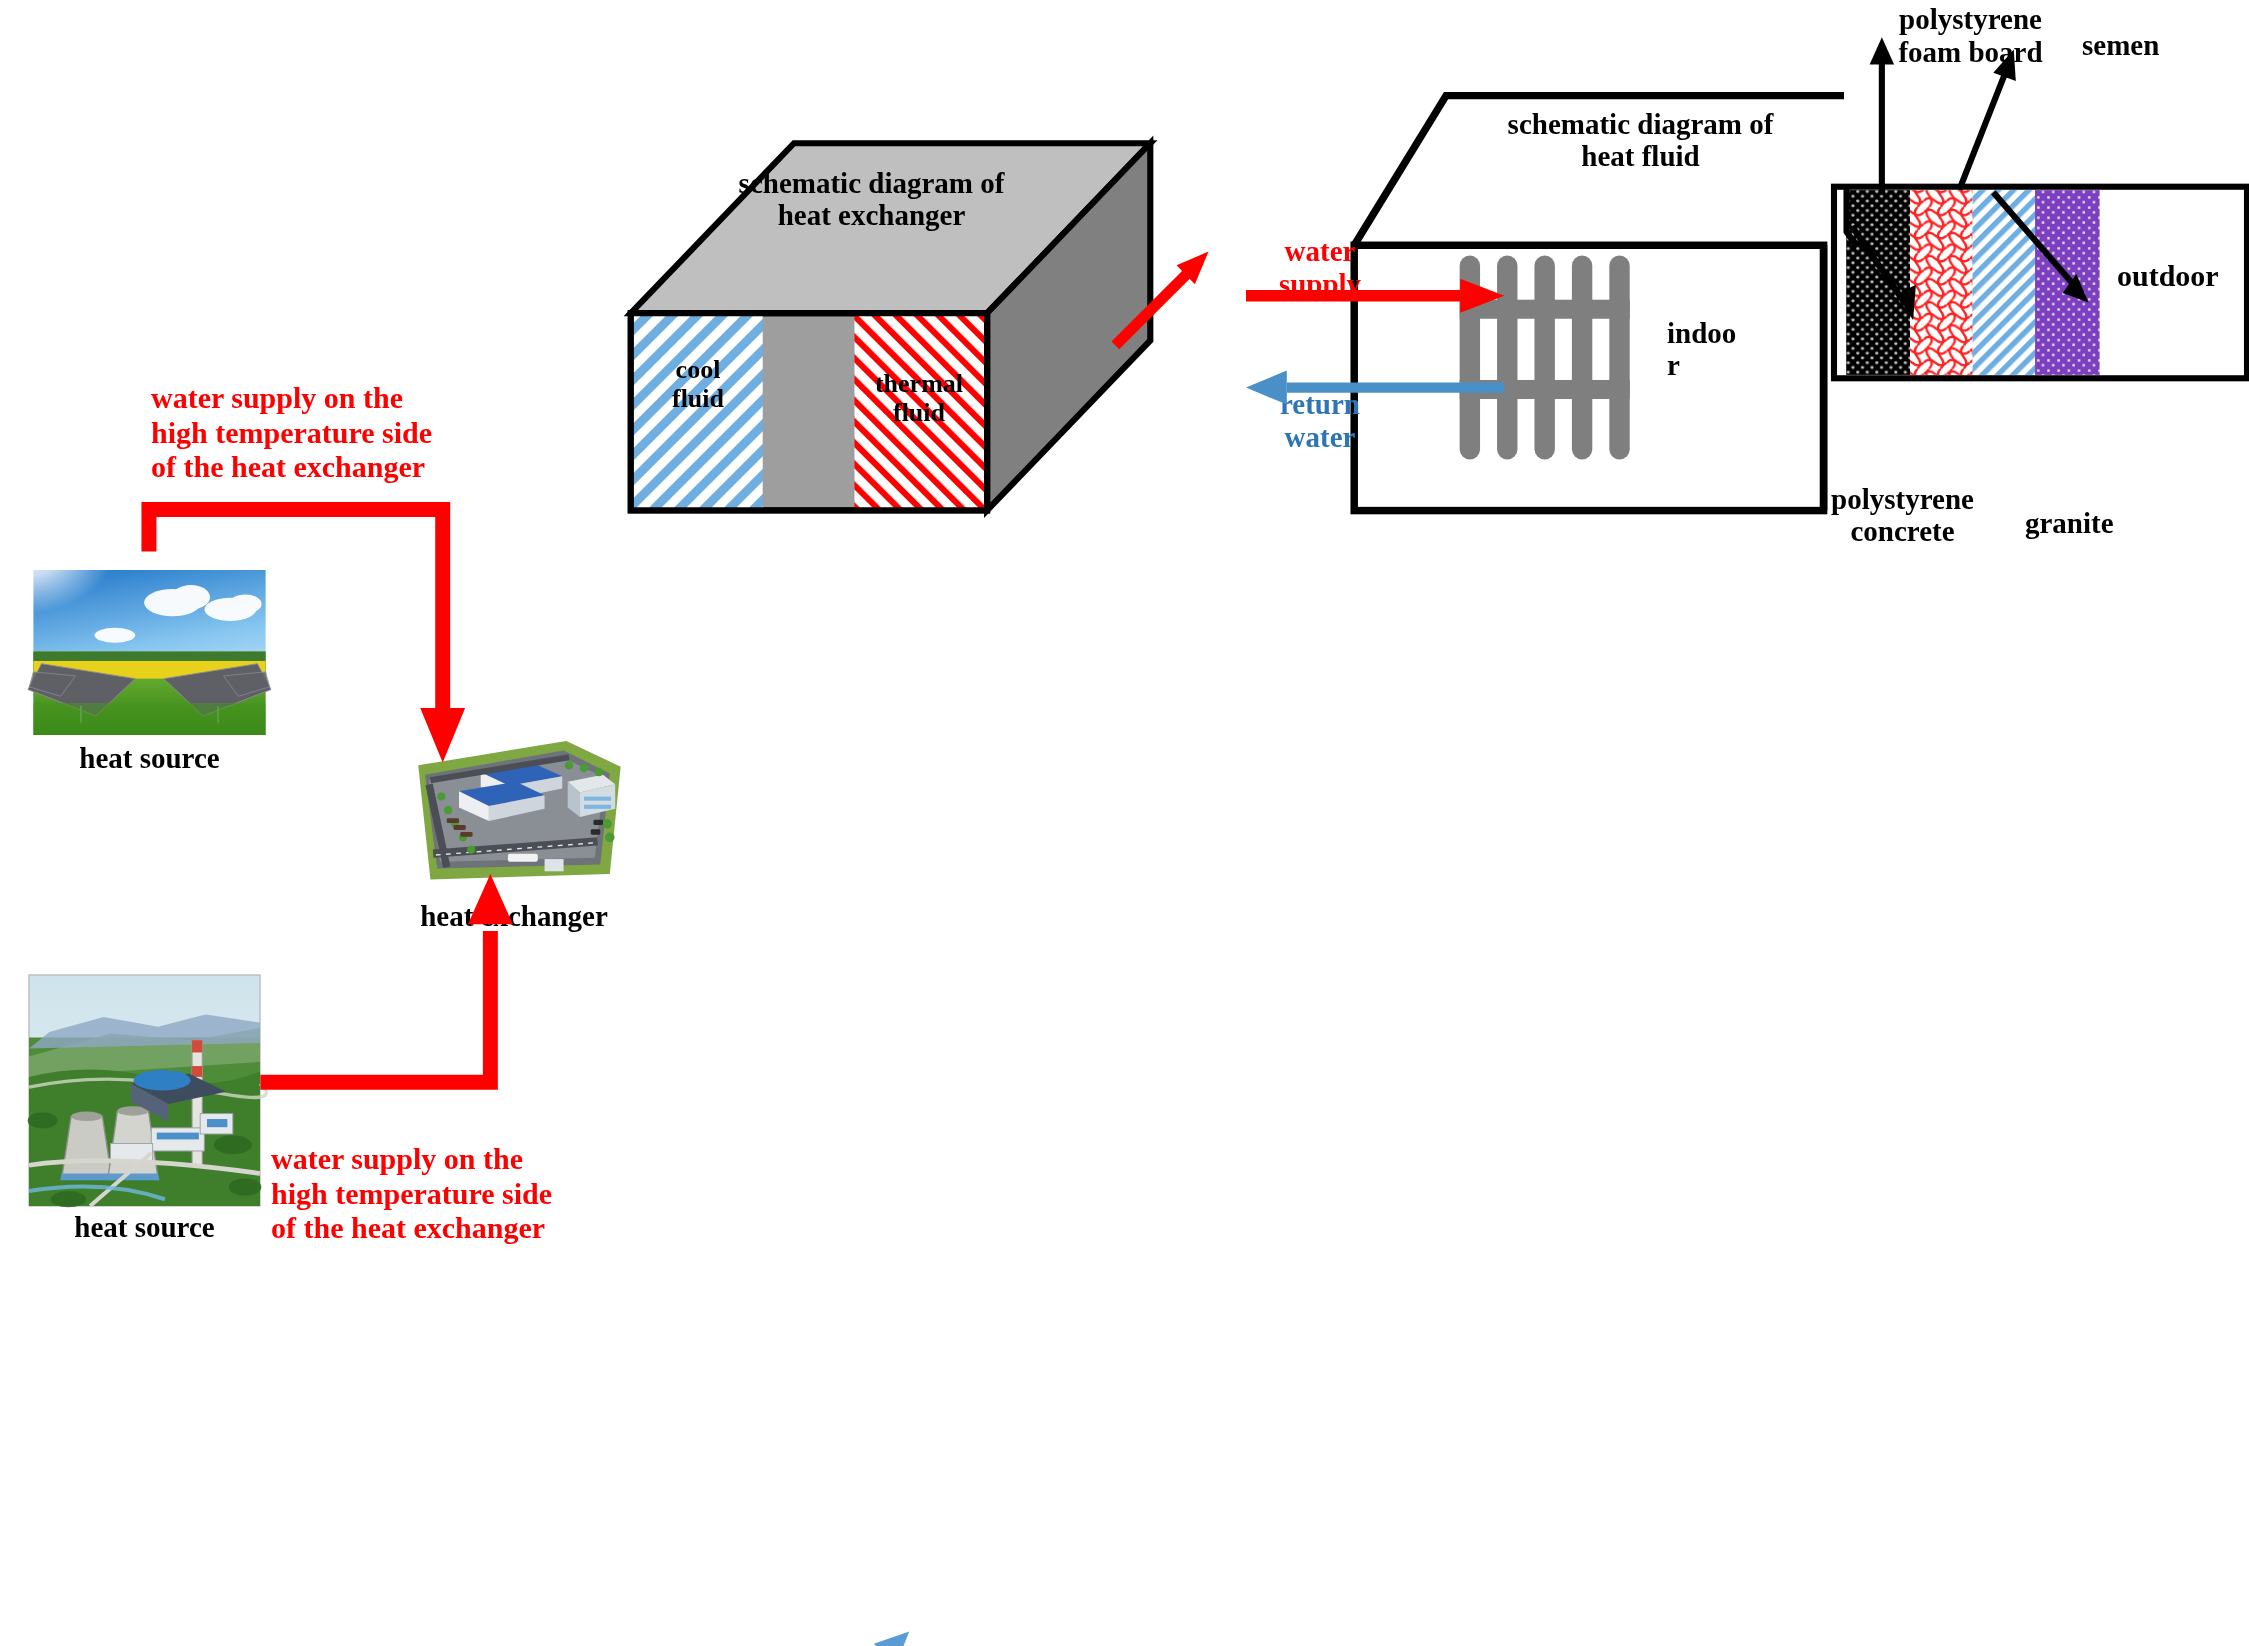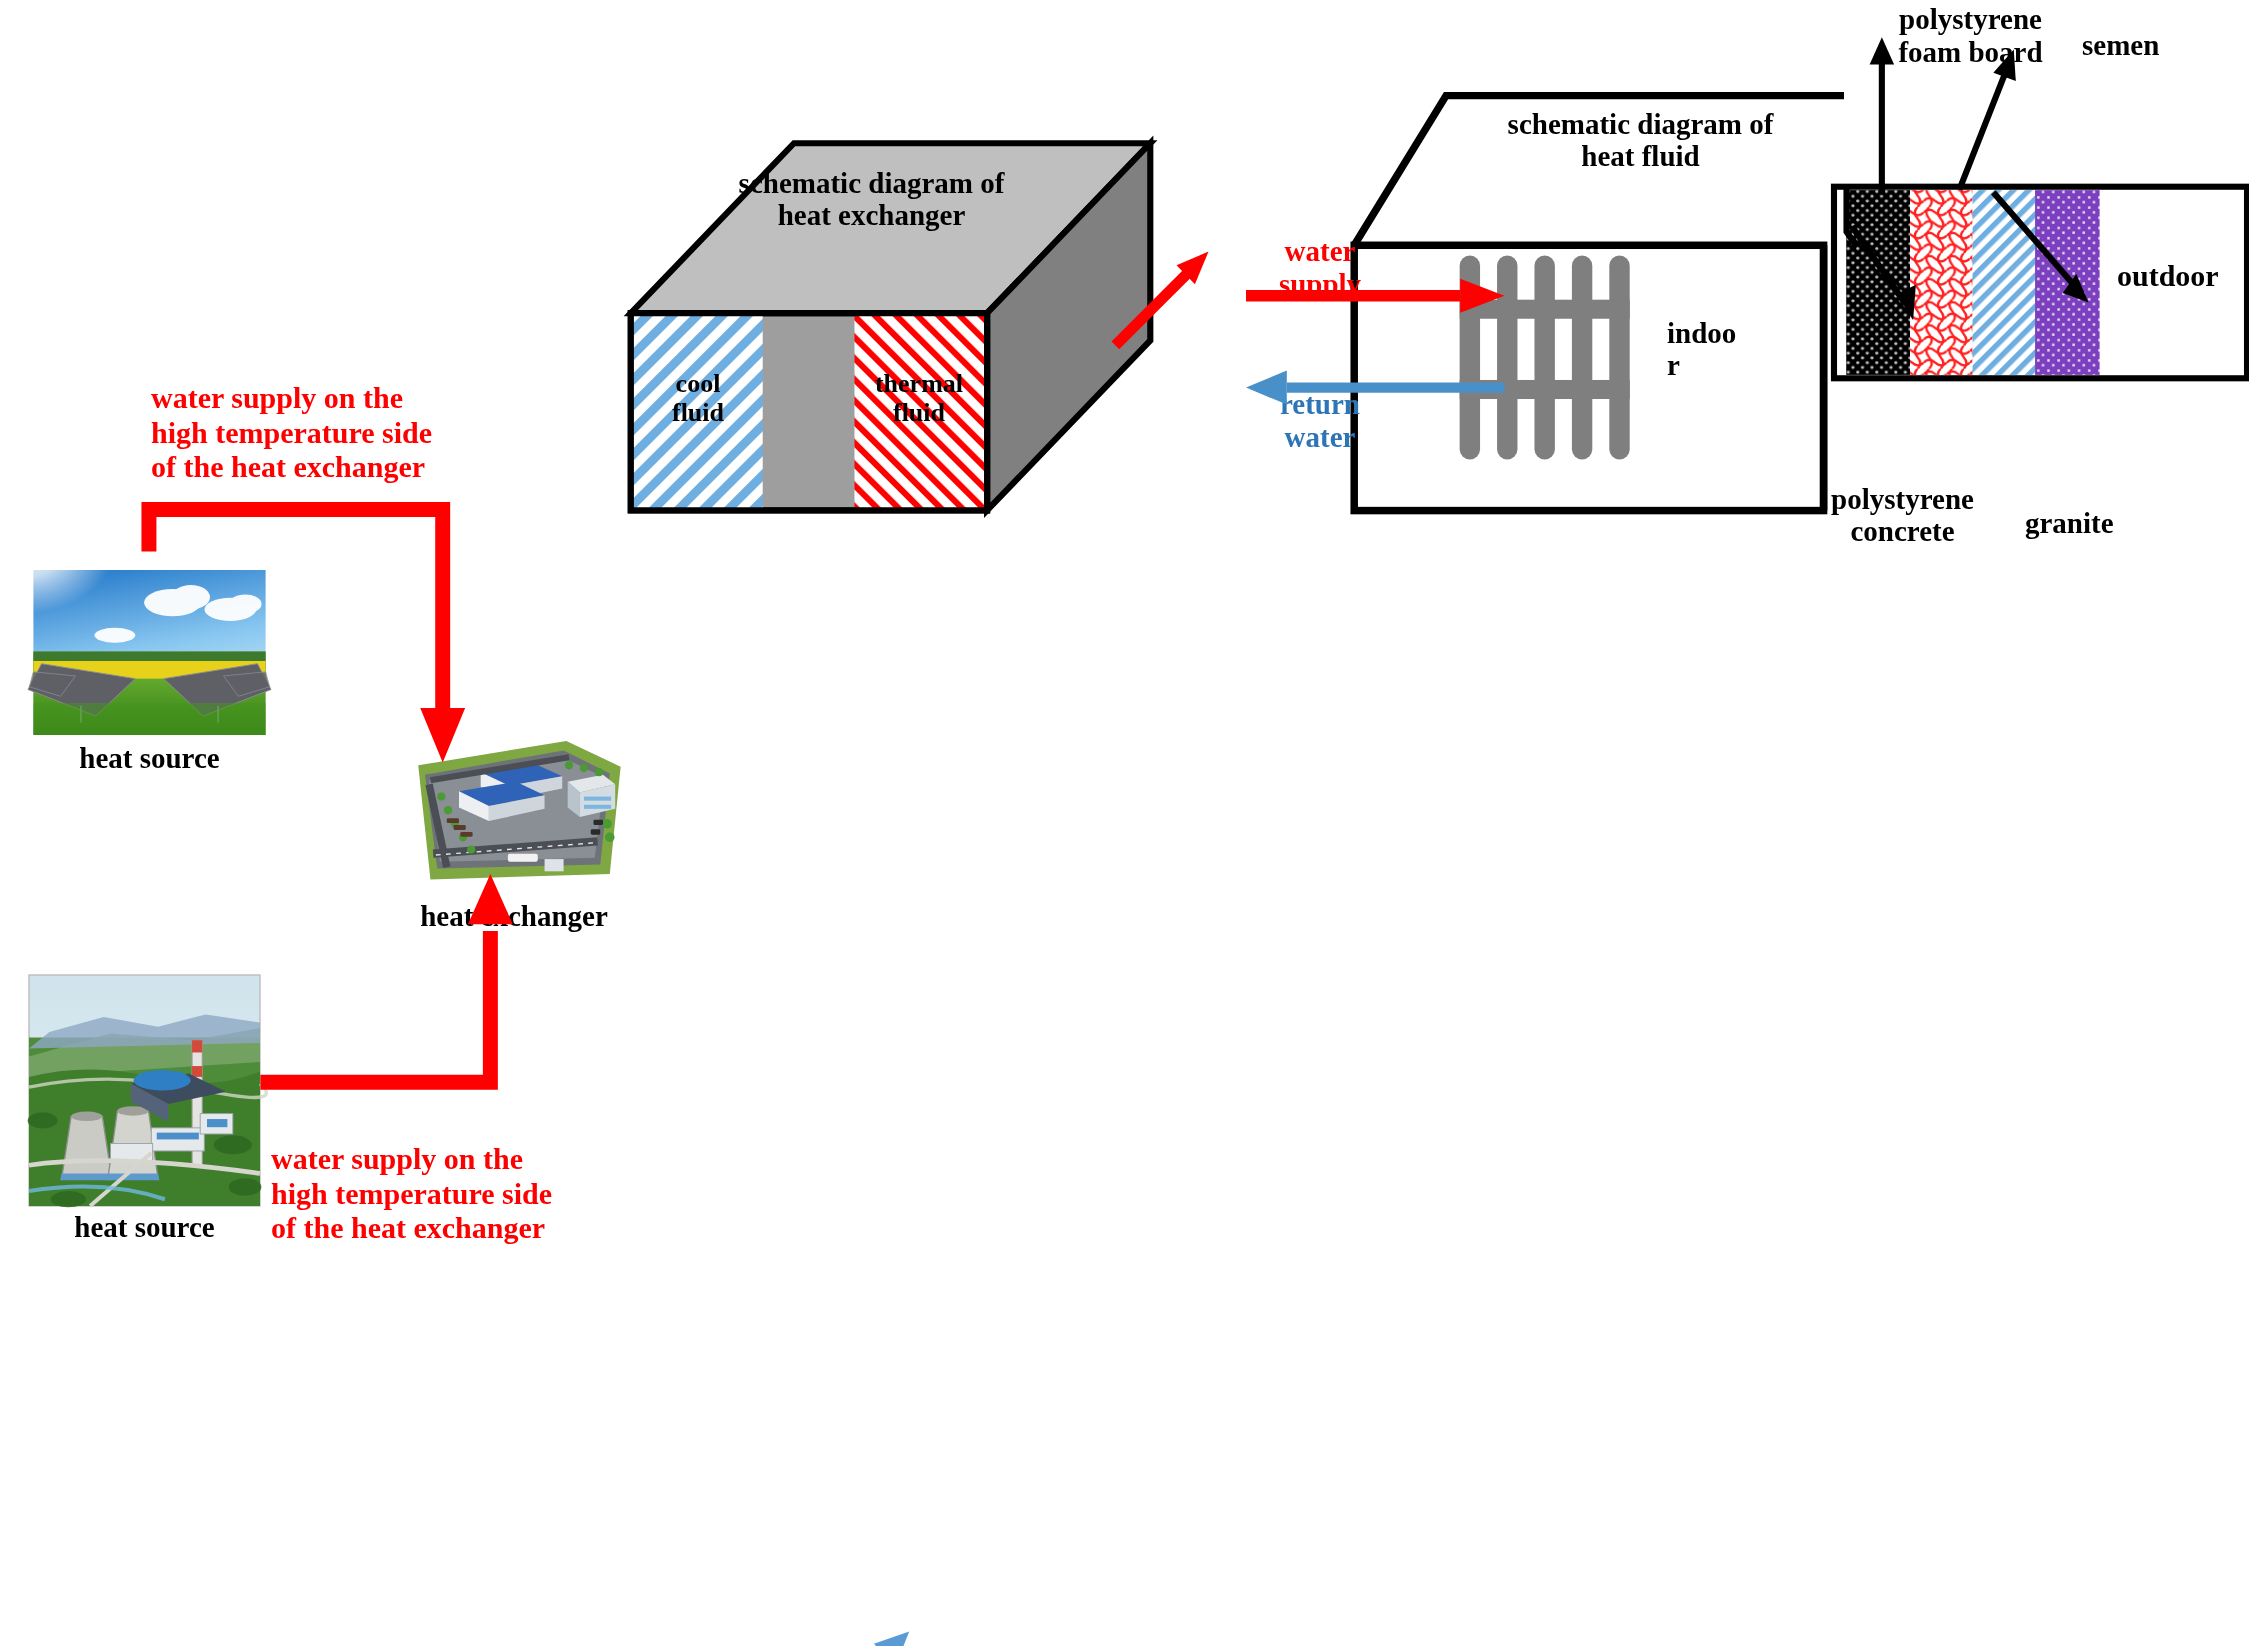--- a/index.html
+++ b/index.html
@@ -121,21 +121,21 @@
 
     <rect x="100" y="294" width="190" height="282" fill="url(#pBlueHatch)"></rect>
 
     <rect x="425" y="294" width="191" height="282" fill="url(#pRedHatch)"></rect>
     <rect x="96" y="290" width="524" height="290" fill="none" stroke="#000" stroke-width="9"></rect>
   </svg>
   <div class="abs lbl nosel" style="left:116px;top:51px;width:381px;text-align:center;font-size:29px;">
     <div>schematic diagram of</div>
     <div>heat exchanger</div>
   </div>
-  <div class="abs lbl nosel" style="left:75px;top:253px;width:116px;text-align:center;font-size:26px;">
+  <div class="abs lbl nosel" style="left:75px;top:239px;width:116px;text-align:center;font-size:26px;">
     <div>cool</div>
     <div>fluid</div>
   </div>
   <div class="abs lbl nosel" style="left:291px;top:253px;width:126px;text-align:center;font-size:26px;">
     <div>thermal</div>
     <div>fluid</div>
   </div>
 </div>
 
 <div class="abs" style="left:1327px;top:75px;width:517px;height:463px">

